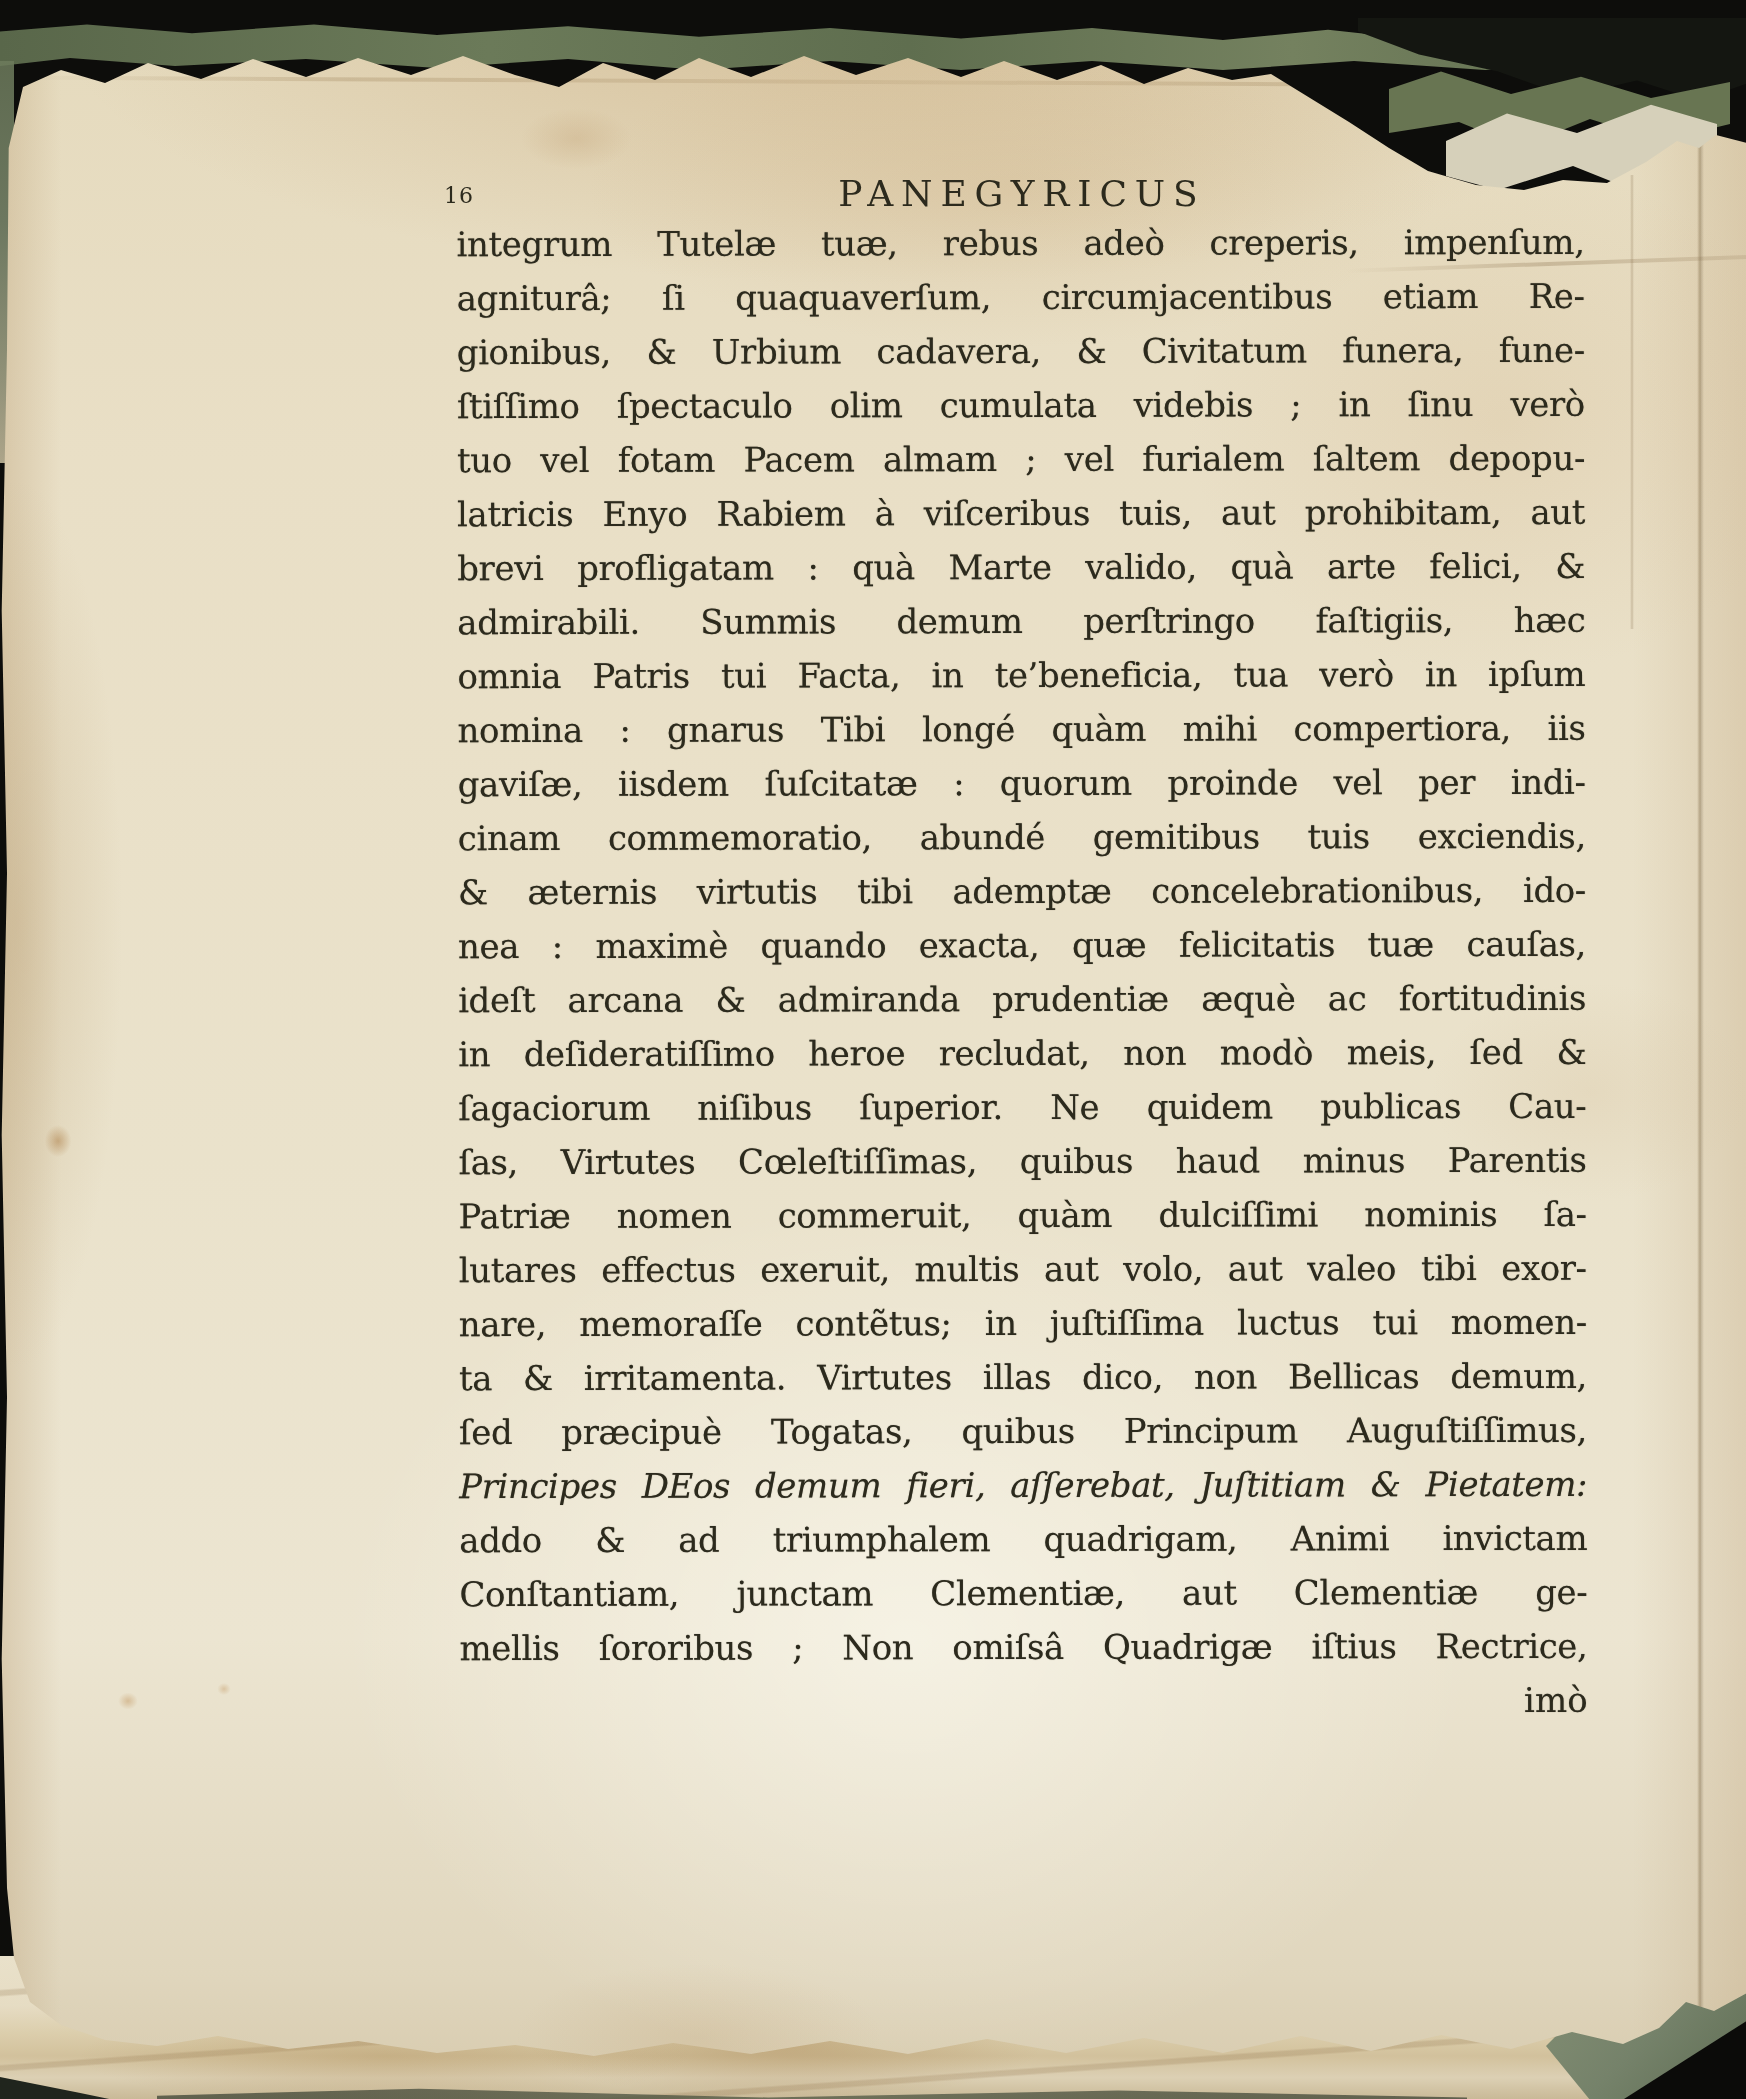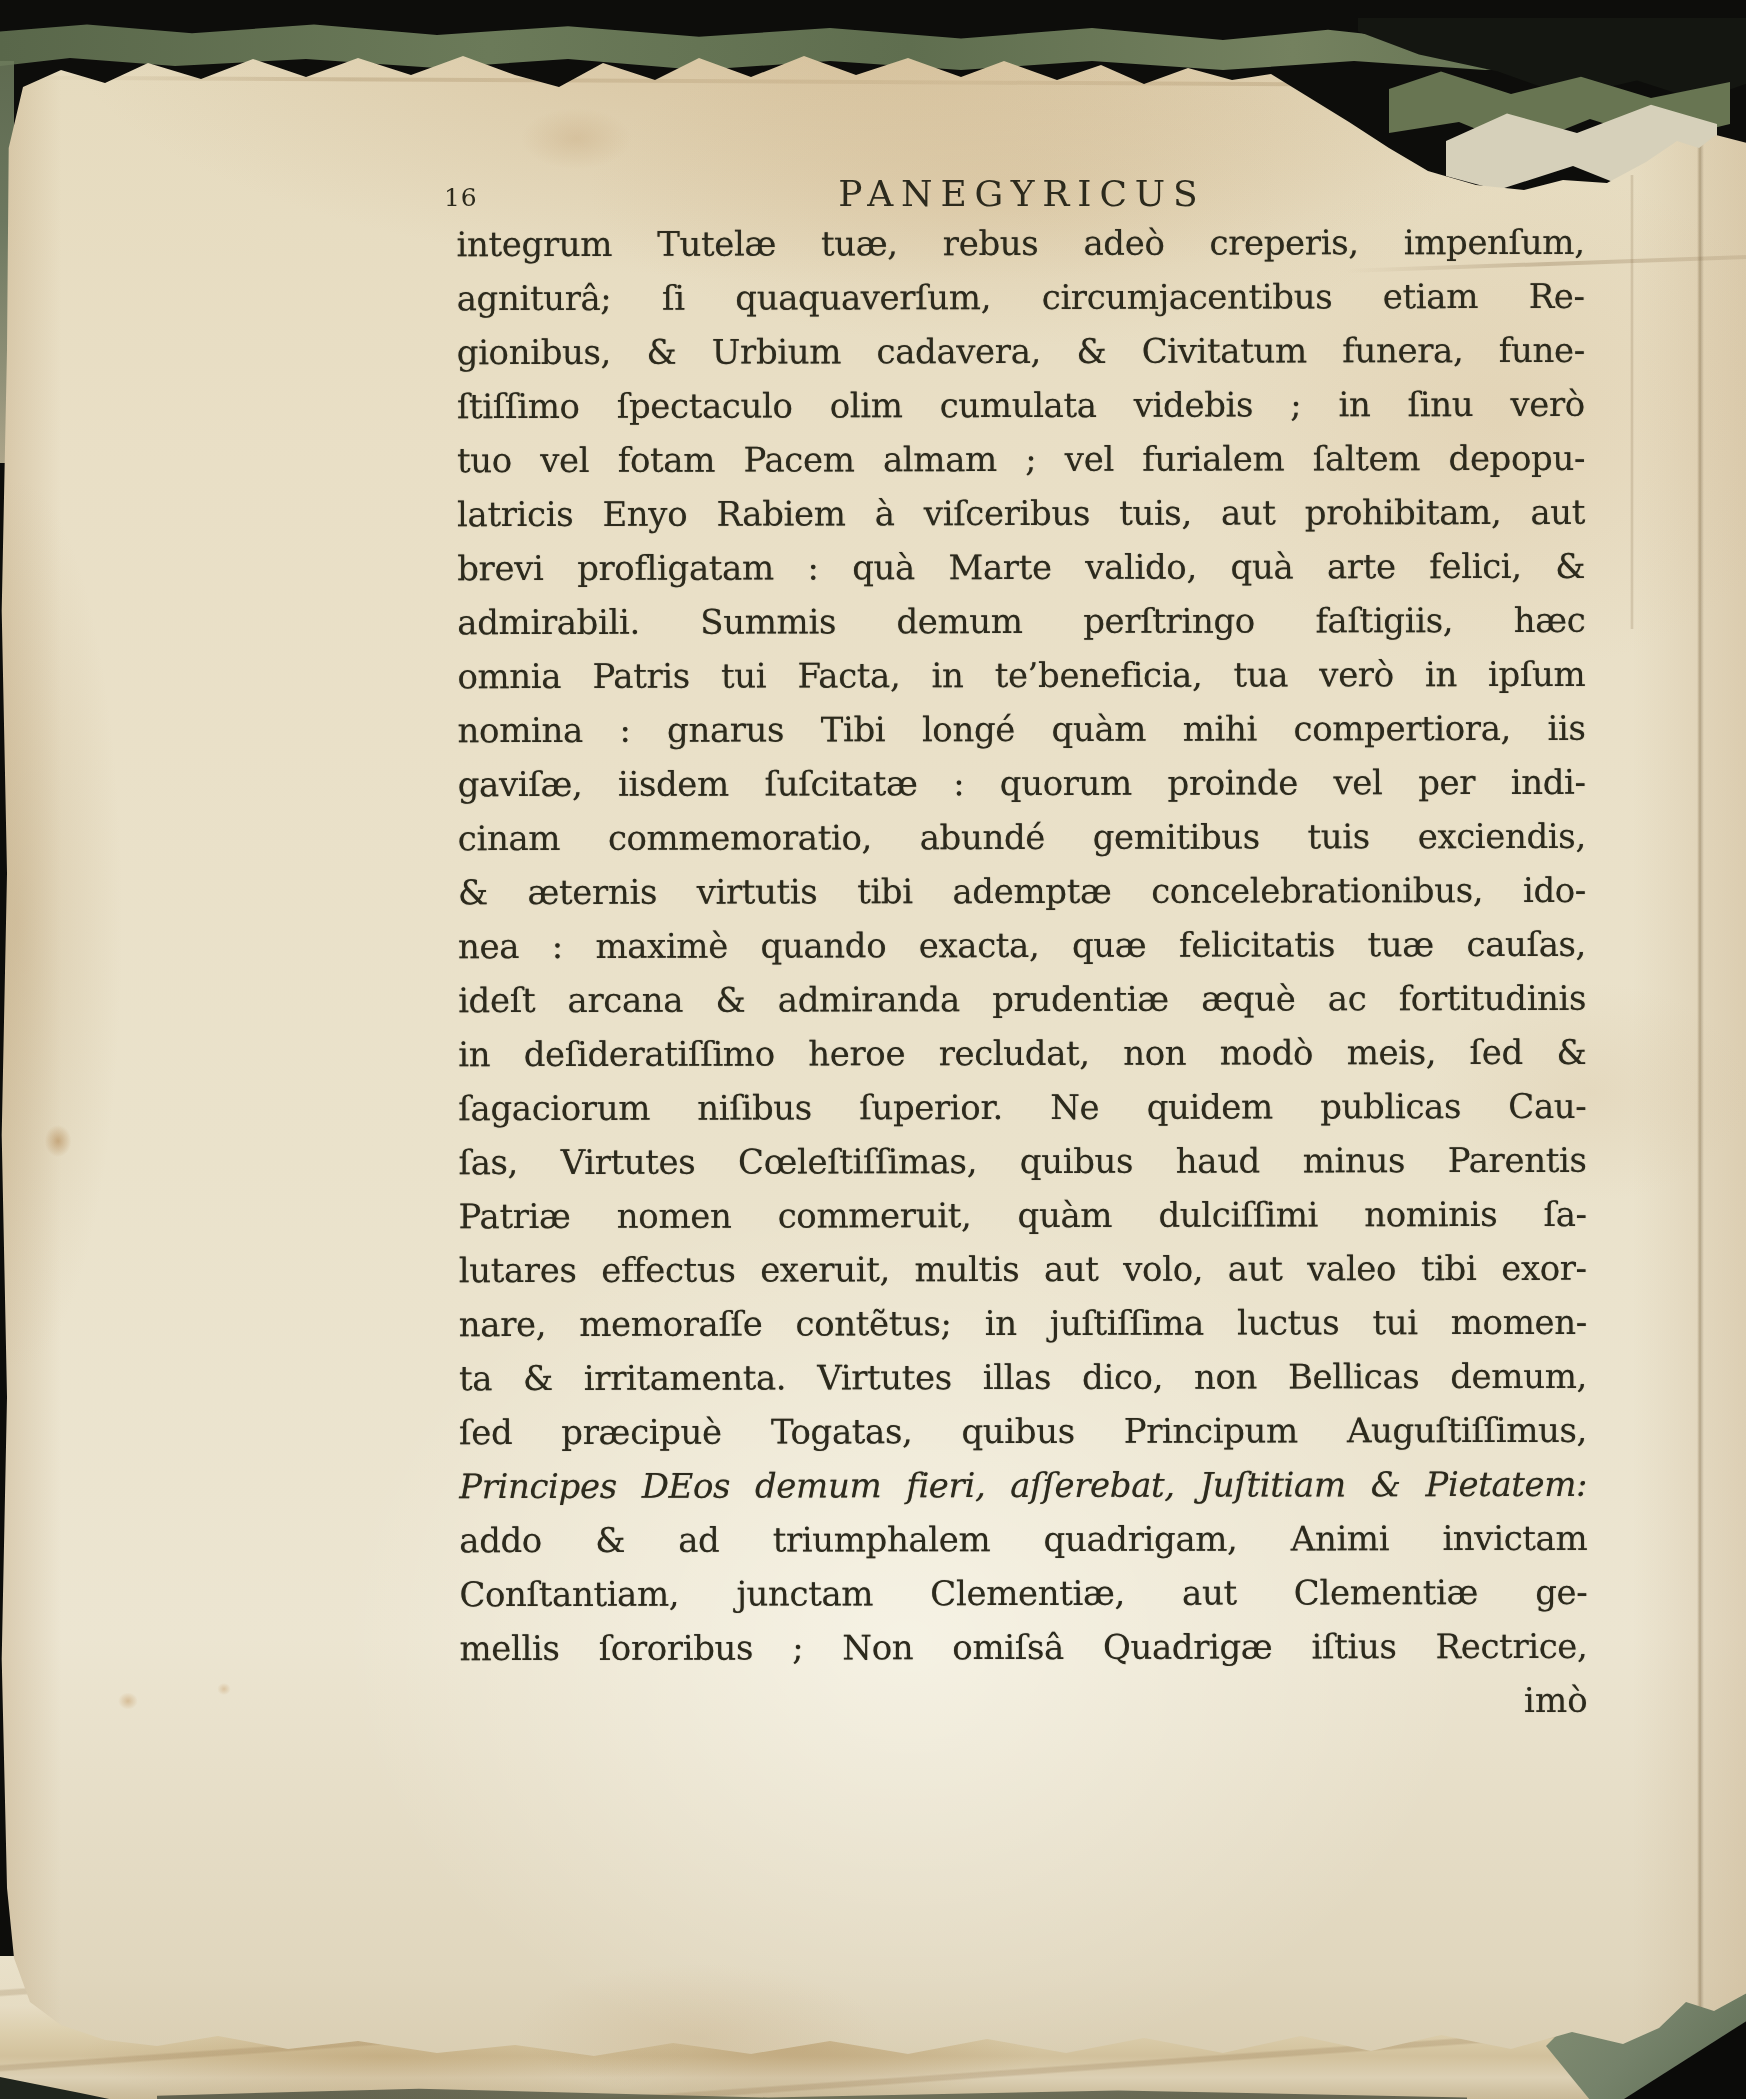--- a/index.html
+++ b/index.html
@@ -101,21 +101,21 @@
     background:linear-gradient(90deg,transparent,rgba(140,115,80,.32),rgba(140,115,80,.18));
     transform:rotate(-2deg);
   }
 
   
   .header-row{
     position:absolute;left:458px;top:171px;width:1128px;height:49px;
     color:#2c2a1d;
   }
   .page-number{
-    position:absolute;left:-14px;top:12.2px;font-size:25px;letter-spacing:0.9px;
+    position:absolute;left:-14px;top:12.2px;font-size:22px;letter-spacing:0.9px;
   }
   .running-title{
     display:block;text-align:center;font-size:36px;letter-spacing:7.9px;
     padding-top:1.7px;
   }
   .text-block{
     position:absolute;left:458px;top:162px;width:1128px;
     color:#2c2a1d;
     transform:rotate(-.12deg);
   }

